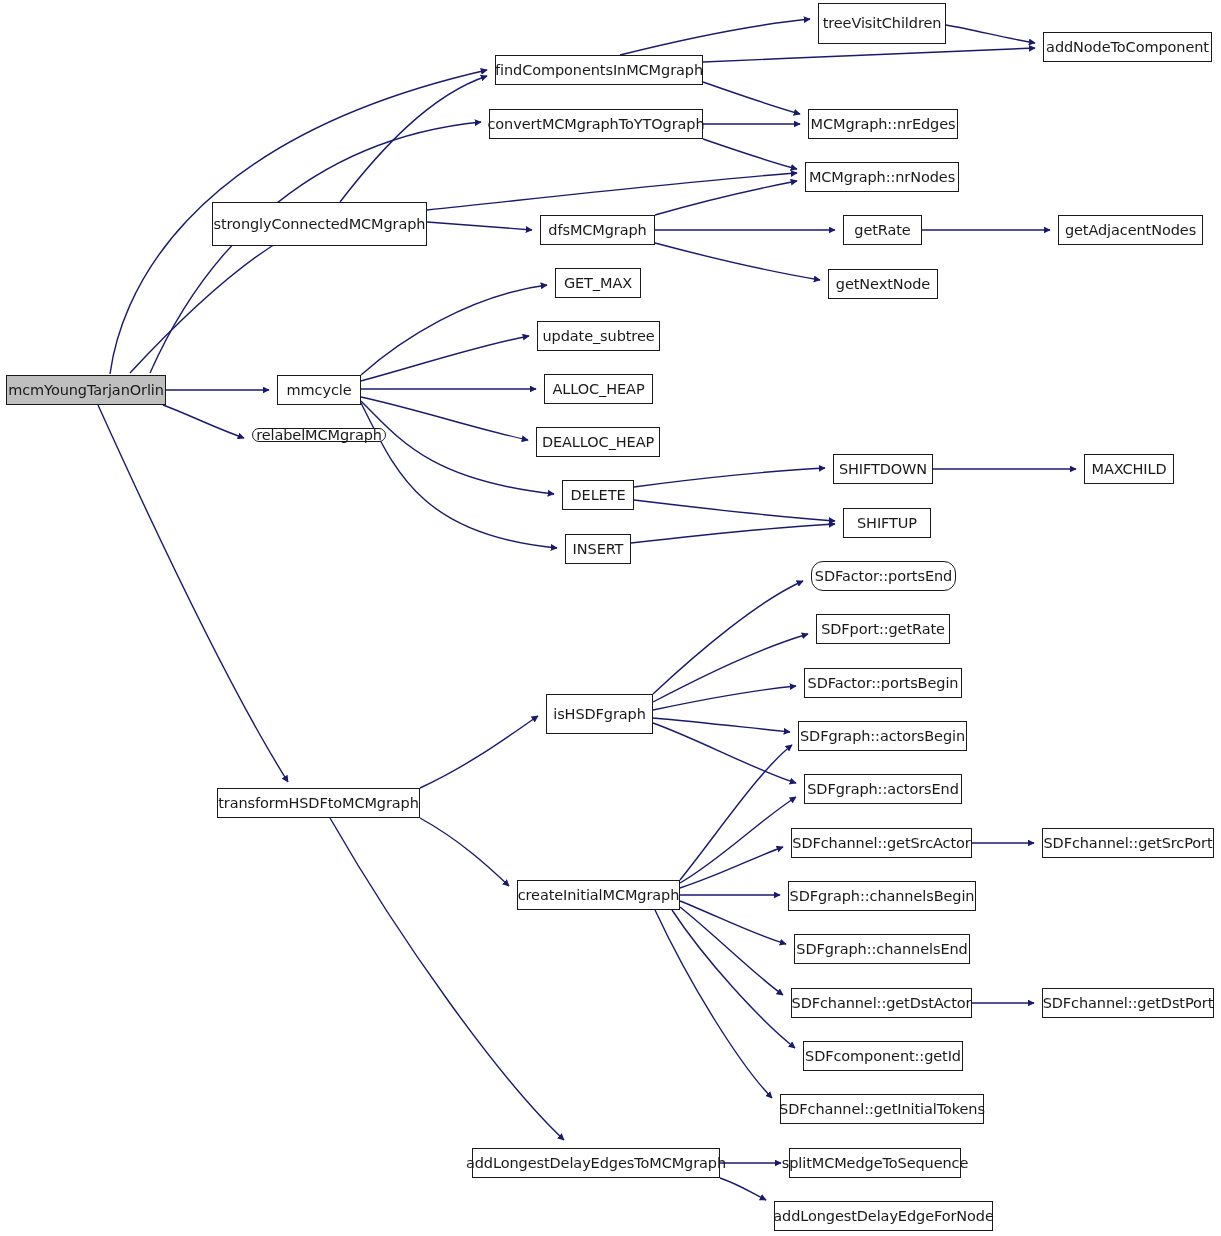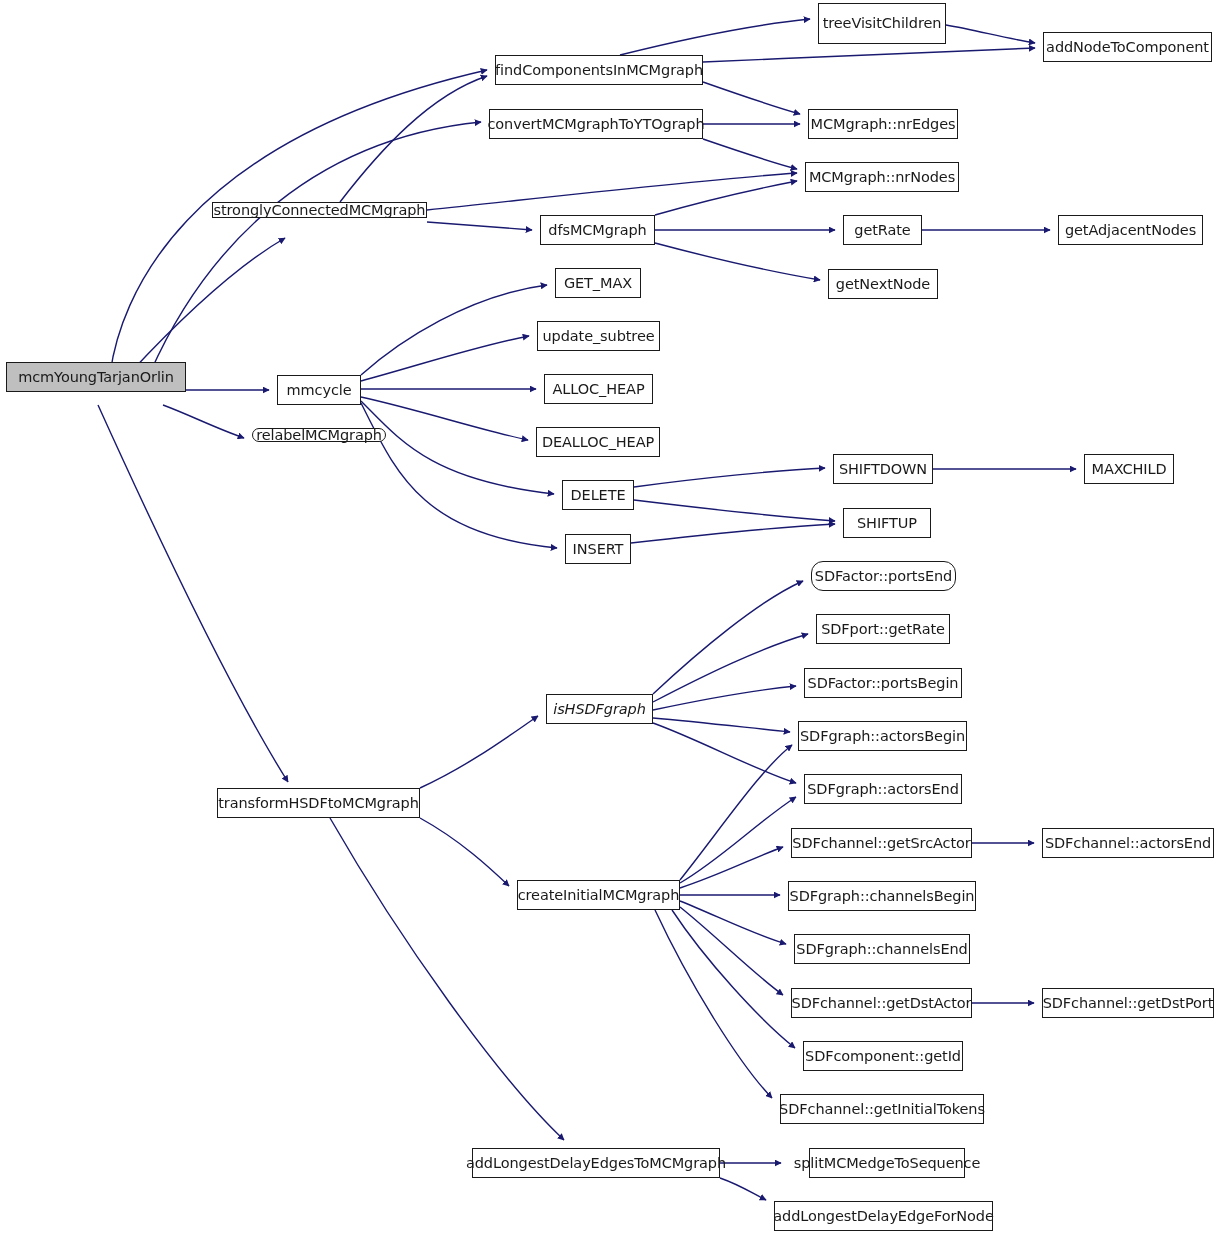--- a/index.html
+++ b/index.html
@@ -102,24 +102,24 @@
         <path d="M 680,907 C 715,935 755,975 783,995" fill="none" stroke="#191970" stroke-width="1.4" marker-end="url(#arrow)"></path>
         <path d="M 672,910 C 705,960 760,1020 795,1048" fill="none" stroke="#191970" stroke-width="1.4" marker-end="url(#arrow)"></path>
         <path d="M 655,910 C 690,985 740,1065 772,1098" fill="none" stroke="#191970" stroke-width="1.4" marker-end="url(#arrow)"></path>
         <path d="M 972,843 L 1034,843" fill="none" stroke="#191970" stroke-width="1.4" marker-end="url(#arrow)"></path>
         <path d="M 972,1003 L 1034,1003" fill="none" stroke="#191970" stroke-width="1.4" marker-end="url(#arrow)"></path>
         <path d="M 720,1163 L 781,1163" fill="none" stroke="#191970" stroke-width="1.4" marker-end="url(#arrow)"></path>
         <path d="M 720,1178 C 740,1185 750,1192 766,1200" fill="none" stroke="#191970" stroke-width="1.4" marker-end="url(#arrow)"></path>
       </g>
   </svg>
   <div id="node-layer">
-      <div class="node root" style="left: 6px; top: 362px; width: 180px; height: 30px;">
+      <div class="node root" style="left: 6px; top: 375px; width: 160px; height: 30px;">
         <span class="lbl">mcmYoungTarjanOrlin</span>
       </div>
-      <div class="node" style="left: 212px; top: 202px; width: 215px; height: 16px;">
+      <div class="node" style="left: 212px; top: 202px; width: 215px; height: 44px;">
         <span class="lbl">stronglyConnectedMCMgraph</span>
       </div>
       <div class="node" style="left: 277px; top: 375px; width: 84px; height: 30px;">
         <span class="lbl">mmcycle</span>
       </div>
       <div class="node" style="left: 252px; top: 428px; width: 134px; height: 14px; border-radius: 9px;">
         <span class="lbl">relabelMCMgraph</span>
       </div>
       <div class="node" style="left: 217px; top: 788px; width: 203px; height: 30px;">
         <span class="lbl">transformHSDFtoMCMgraph</span>
@@ -174,21 +174,21 @@
       </div>
       <div class="node" style="left: 833px; top: 454px; width: 100px; height: 30px;">
         <span class="lbl">SHIFTDOWN</span>
       </div>
       <div class="node" style="left: 1084px; top: 454px; width: 90px; height: 30px;">
         <span class="lbl">MAXCHILD</span>
       </div>
       <div class="node" style="left: 843px; top: 508px; width: 88px; height: 30px;">
         <span class="lbl">SHIFTUP</span>
       </div>
-      <div class="node" style="left: 546px; top: 694px; width: 107px; height: 30px; font-style: italic;">
+      <div class="node" style="left: 546px; top: 694px; width: 107px; height: 40px;">
         <span class="lbl">isHSDFgraph</span>
       </div>
       <div class="node" style="left: 517px; top: 880px; width: 163px; height: 30px;">
         <span class="lbl">createInitialMCMgraph</span>
       </div>
       <div class="node" style="left: 811px; top: 561px; width: 145px; height: 30px; border-radius: 12px;">
         <span class="lbl">SDFactor::portsEnd</span>
       </div>
       <div class="node" style="left: 816px; top: 614px; width: 134px; height: 30px;">
         <span class="lbl">SDFport::getRate</span>
@@ -199,21 +199,21 @@
       <div class="node" style="left: 798px; top: 721px; width: 169px; height: 30px;">
         <span class="lbl">SDFgraph::actorsBegin</span>
       </div>
       <div class="node" style="left: 804px; top: 774px; width: 158px; height: 30px;">
         <span class="lbl">SDFgraph::actorsEnd</span>
       </div>
       <div class="node" style="left: 791px; top: 828px; width: 181px; height: 30px;">
         <span class="lbl">SDFchannel::getSrcActor</span>
       </div>
       <div class="node" style="left: 1042px; top: 828px; width: 172px; height: 30px;">
-        <span class="lbl">SDFchannel::actorsEnd</span>
+        <span class="lbl">SDFchannel::getSrcPort</span>
       </div>
       <div class="node" style="left: 788px; top: 881px; width: 188px; height: 30px;">
         <span class="lbl">SDFgraph::channelsBegin</span>
       </div>
       <div class="node" style="left: 794px; top: 934px; width: 176px; height: 30px;">
         <span class="lbl">SDFgraph::channelsEnd</span>
       </div>
       <div class="node" style="left: 791px; top: 988px; width: 181px; height: 30px;">
         <span class="lbl">SDFchannel::getDstActor</span>
       </div>
@@ -222,20 +222,20 @@
       </div>
       <div class="node" style="left: 803px; top: 1041px; width: 160px; height: 30px;">
         <span class="lbl">SDFcomponent::getId</span>
       </div>
       <div class="node" style="left: 780px; top: 1094px; width: 204px; height: 30px;">
         <span class="lbl">SDFchannel::getInitialTokens</span>
       </div>
       <div class="node" style="left: 472px; top: 1148px; width: 248px; height: 30px;">
         <span class="lbl">addLongestDelayEdgesToMCMgraph</span>
       </div>
-      <div class="node" style="left: 789px; top: 1148px; width: 156px; height: 30px; margin-left: 20px;">
+      <div class="node" style="left: 789px; top: 1148px; width: 172px; height: 30px;">
         <span class="lbl">splitMCMedgeToSequence</span>
       </div>
       <div class="node" style="left: 774px; top: 1201px; width: 219px; height: 30px;">
         <span class="lbl">addLongestDelayEdgeForNode</span>
       </div>
     </div>
 </div>
 
 </body></html>

